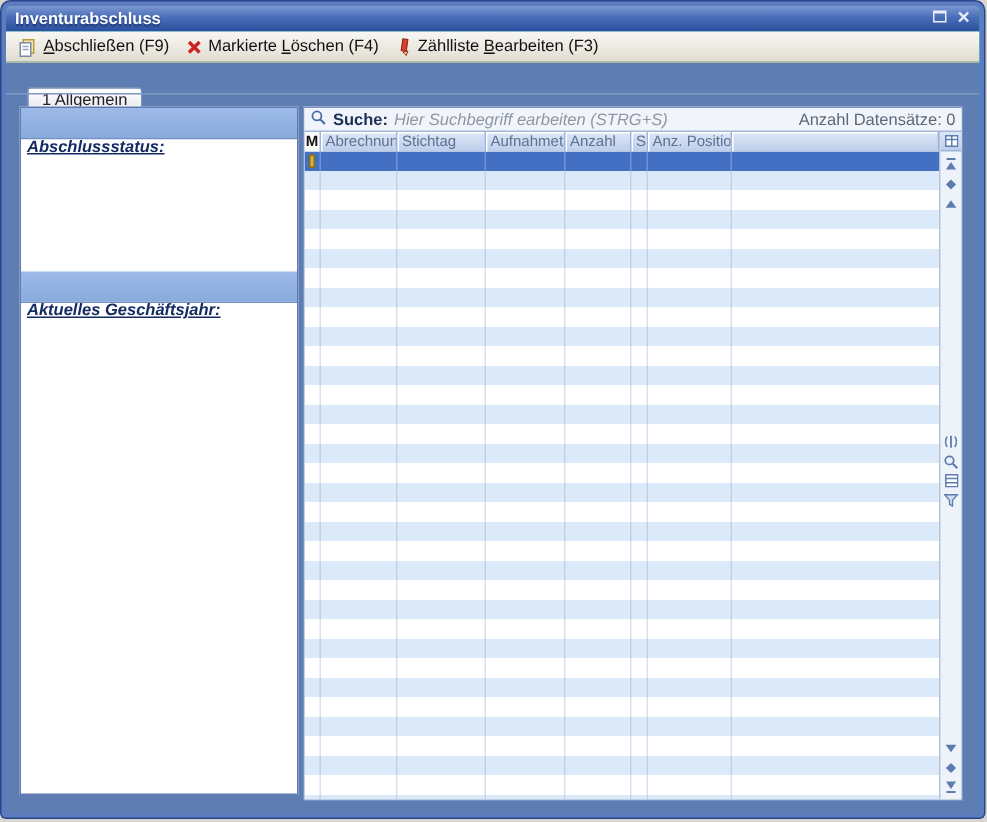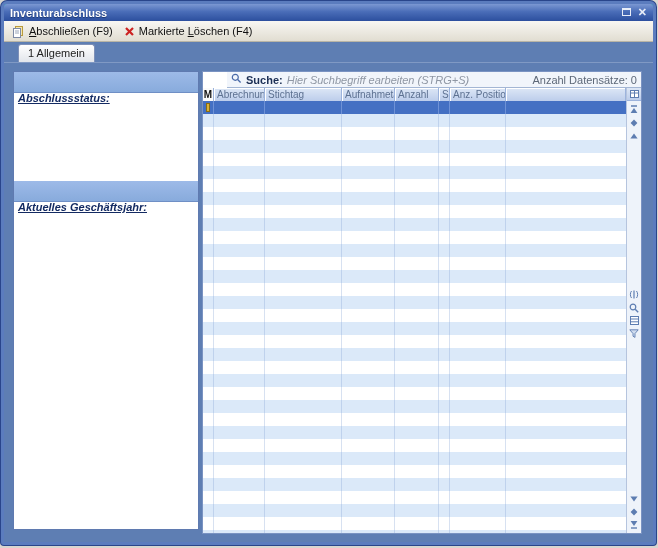--- a/index.html
+++ b/index.html
@@ -24,21 +24,21 @@
   .toolbar { height:21px; background:linear-gradient(#f8f7f3,#e1ddd1);
              border-bottom:1px solid #b9b5a6; display:flex; align-items:center; padding:0 4px; gap:3px; }
   .tb-btn { display:flex; align-items:center; gap:4px; padding:1px 4px; color:#111; cursor:default; }
   .tb-btn svg { display:block; }
   .tb-btn u { text-decoration:underline; }
 
   
   .main { position:absolute; top:38px; left:0; right:0; bottom:0; background:#5e7eb3; }
   .tabstrip { height:20px; padding-left:14px; display:flex; align-items:flex-end; }
   .tab { background:linear-gradient(#ffffff,#e2e5eb); border:1px solid #7e90b8; border-bottom:none;
-         border-radius:3px 3px 0 0; padding:2px 9px 3px 9px; color:#222; position:relative; top:0; }
+         border-radius:3px 3px 0 0; padding:2px 9px 3px 9px; color:#222; position:relative; top:14px; }
   .page { position:absolute; top:20px; left:0; right:0; bottom:0; border-top:1px solid #8099c4; }
 
   
   .left-panel { position:absolute; left:9px; top:8px; width:186px; bottom:12px;
                 background:#fff; border:1px solid #5f7ab0; }
   .panel-header { height:18px; background:linear-gradient(#9dbae8,#88abdc);
                   border-bottom:1px solid #6f8fc5; color:#132a62; font-weight:bold; font-style:italic;
                   padding:20px 0 0 4px;text-decoration:underline; }
   .panel-gap { height:88px; background:#fff; }
   .fields { padding-top:18px; }
@@ -47,34 +47,34 @@
   .field-row .val { color:#111; }
   .fr-bis { margin-top:27px; }
   .fr-bilanz { margin-top:5px; }
   .fr-inv { margin-top:19px; }
   .fr-von { margin-top:0; }
 
   
   .grid-panel { position:absolute; left:198px; right:11px; top:8px; bottom:8px;
                 background:#fff; border:1px solid #7a93c2; display:flex; flex-direction:column; }
   .searchbar { height:16px; background:#f1f5fb; border-bottom:1px solid #a3b6d4;
-               display:flex; align-items:center; padding:0 4px; gap:4px;margin-left:24px; }
+               display:flex; align-items:center; padding:0 4px; gap:4px; }
   .searchbar .s-label { font-weight:bold; color:#1c2f55; }
   .searchbar .s-ph { font-style:italic; color:#8f97a4; flex:1; }
   .searchbar .s-count { color:#5d6878; }
 
   .grid-area { flex:1; display:flex; overflow:hidden; }
   .grid-cols { flex:1; display:flex; flex-direction:column; overflow:hidden; }
 
   .grid-header { height:13px; display:flex; flex:none; }
   .hc { background:linear-gradient(#dde7f6,#bccdeb); border-right:1px solid #9cb3dc;
         box-shadow:inset 1px 1px 0 #ffffff; color:#5d7191; font-size:10px;
         padding:1px 0 0 3px; white-space:nowrap; overflow:hidden; }
   .hc-m { background:#fafafa; color:#111; font-weight:bold; box-shadow:none; text-align:center; padding-left:0; }
-  .c-m{width:11px;} .c-1{width:51px;} .c-2{width:77px;} .c-3{width:53px;}
+  .c-m{width:11px;} .c-1{width:51px;} .c-2{width:59px;} .c-3{width:53px;}
   .c-4{width:44px;} .c-s{width:11px;} .c-6{width:56px;} .c-rest{flex:1;}
 
   .grid-body { flex:1; position:relative; overflow:hidden; }
   .sel-row { height:13px; display:flex; background:#4470c3; }
   .sel-row .sc { border-right:1px solid #6f92d6; height:100%; }
   .row-marker { width:4px; height:9px; margin:2px auto 0 auto; background:#d8b13a;
                 border:1px solid #8a6d12; }
   .stripes { position:absolute; top:13px; left:0; right:0; bottom:0;
              background:repeating-linear-gradient(to bottom,#dbe9f9 0 13px,#ffffff 13px 26px); }
   .colgrid { position:absolute; inset:0; display:flex; pointer-events:none; }
@@ -117,20 +117,29 @@
       <span class="tb-label"><u>A</u>bschließen (F9)</span>
     </div>
     <div class="tb-btn">
       <span>
         <svg width="11" height="11" viewBox="0 0 11 11">
             <line x1="2" y1="2" x2="9" y2="9" stroke="#cc2222" stroke-width="2.2"></line>
             <line x1="9" y1="2" x2="2" y2="9" stroke="#cc2222" stroke-width="2.2"></line>
           </svg>
       </span>
       <span class="tb-label">Markierte <u>L</u>öschen (F4)</span>
+    </div>
+    <div class="tb-btn">
+      <span>
+        <svg width="11" height="13" viewBox="0 0 11 13">
+            <rect x="4" y="1" width="3.4" height="8" fill="#d4432a" stroke="#8e2413" stroke-width="0.7" transform="rotate(8 5.5 5)"></rect>
+            <polygon points="4.6,9.6 8,9 6.8,12" fill="#e9c79a" stroke="#8e2413" stroke-width="0.6"></polygon>
+          </svg>
+      </span>
+      <span class="tb-label">Zählliste <u>B</u>earbeiten (F3)</span>
     </div>
   </div>
 
   <div class="main">
     <div class="tabstrip">
       <div class="tab">1 Allgemein</div>
     </div>
 
     <div class="page">
 

